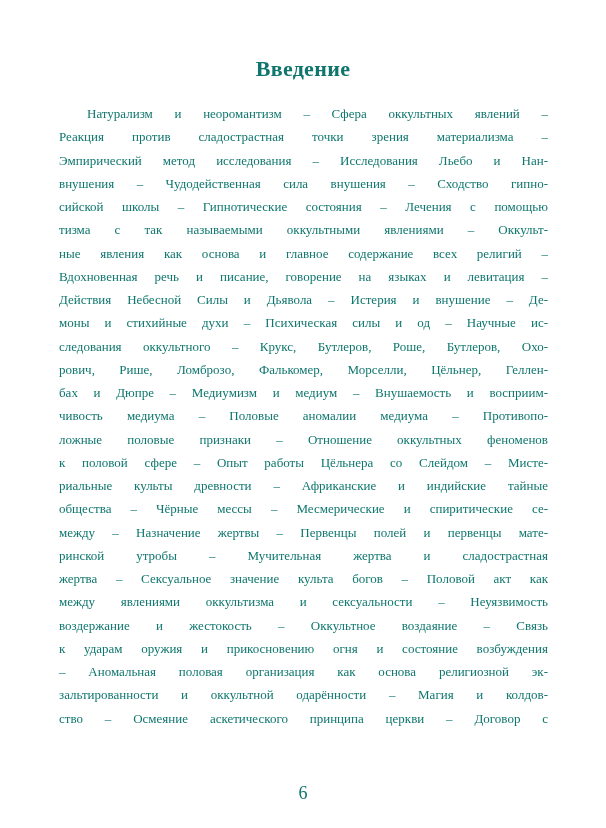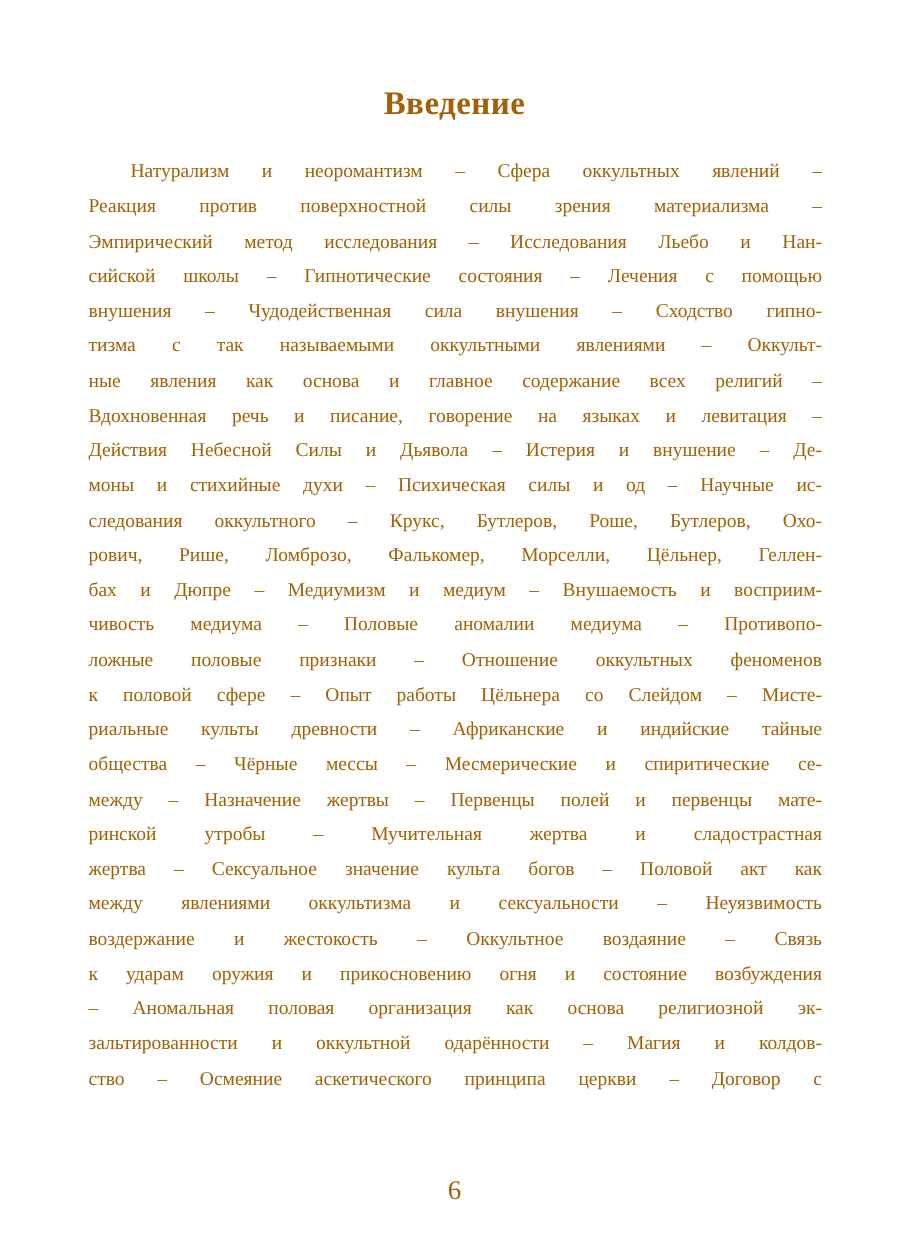--- a/index.html
+++ b/index.html
@@ -7,21 +7,21 @@
     padding: 0;
     background: #ffffff;
   }
   .page {
     position: relative;
     width: 606px;
     height: 828px;
     background: #ffffff;
     overflow: hidden;
     font-family: "Liberation Serif", serif;
-    color: #a16207;
+    color: #0f766e;
   }
   .title {
     position: absolute;
     top: 56px;
     left: 0;
     width: 100%;
     margin: 0;
     text-align: center;
     font-size: 22px;
     font-weight: bold;
@@ -56,24 +56,24 @@
     font-style: normal;
   }
 </style>
 </head>
 <body>
 
 <div class="page">
   <h1 class="title">Введение</h1>
   <div class="lines">
       <div class="line">Натурализм и неоромантизм – Сфера оккультных явлений –</div>
-      <div class="line">Реакция против поверхностной силы зрения материализма –</div>
+      <div class="line">Реакция против сладострастная точки зрения материализма –</div>
       <div class="line">Эмпирический метод исследования – Исследования Льебо и Нан-</div>
+      <div class="line">внушения – Чудодейственная сила внушения – Сходство гипно-</div>
       <div class="line">сийской школы – Гипнотические состояния – Лечения с помощью</div>
-      <div class="line">внушения – Чудодейственная сила внушения – Сходство гипно-</div>
       <div class="line">тизма с так называемыми оккультными явлениями – Оккульт-</div>
       <div class="line">ные явления как основа и главное содержание всех религий –</div>
       <div class="line">Вдохновенная речь и писание, говорение на языках и левитация –</div>
       <div class="line">Действия Небесной Силы и Дьявола – Истерия и внушение – Де-</div>
       <div class="line">моны и стихийные духи – Психическая силы и од – Научные ис-</div>
       <div class="line">следования оккультного – Крукс, Бутлеров, Роше, Бутлеров, Охо-</div>
       <div class="line">рович, Рише, Ломброзо, Фалькомер, Морселли, Цёльнер, Геллен-</div>
       <div class="line">бах и Дюпре – Медиумизм и медиум – Внушаемость и восприим-</div>
       <div class="line">чивость медиума – Половые аномалии медиума – Противопо-</div>
       <div class="line">ложные половые признаки – Отношение оккультных феноменов</div>

